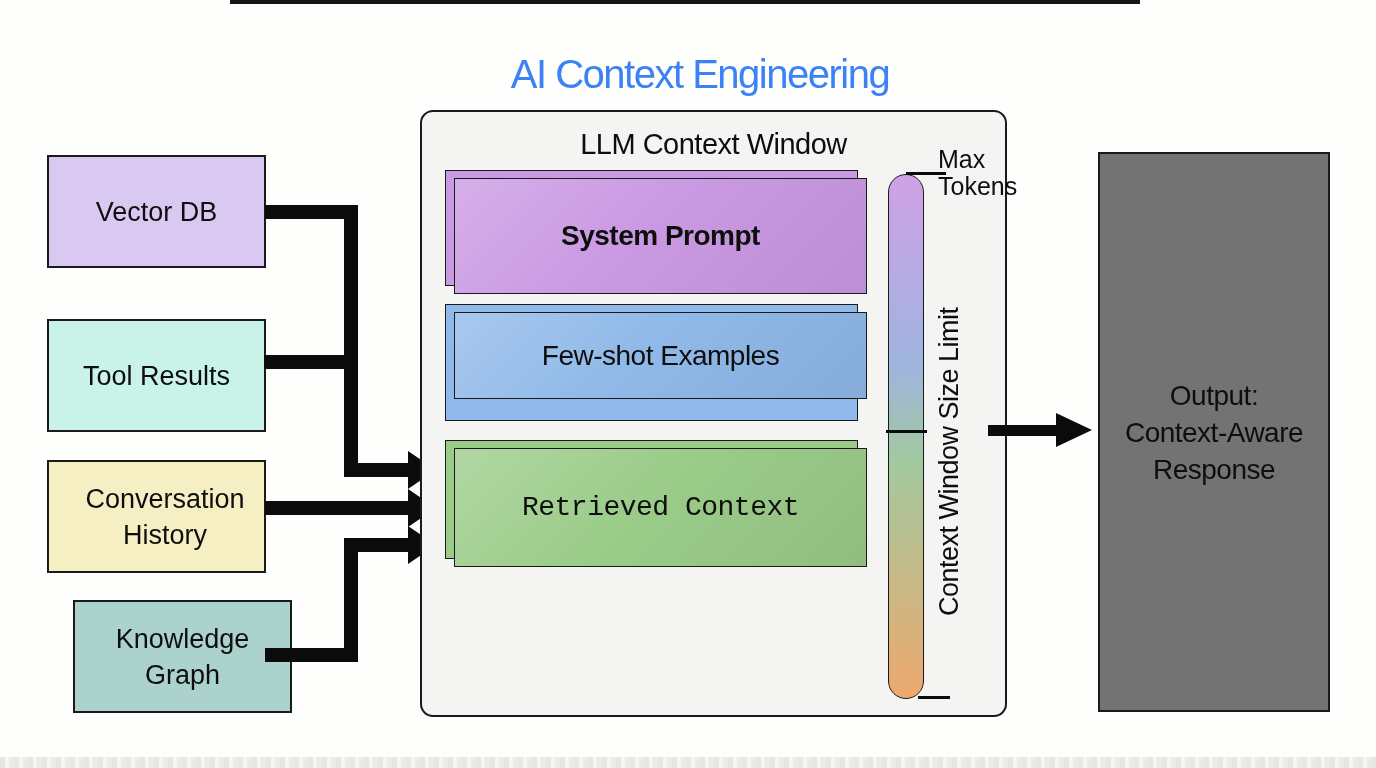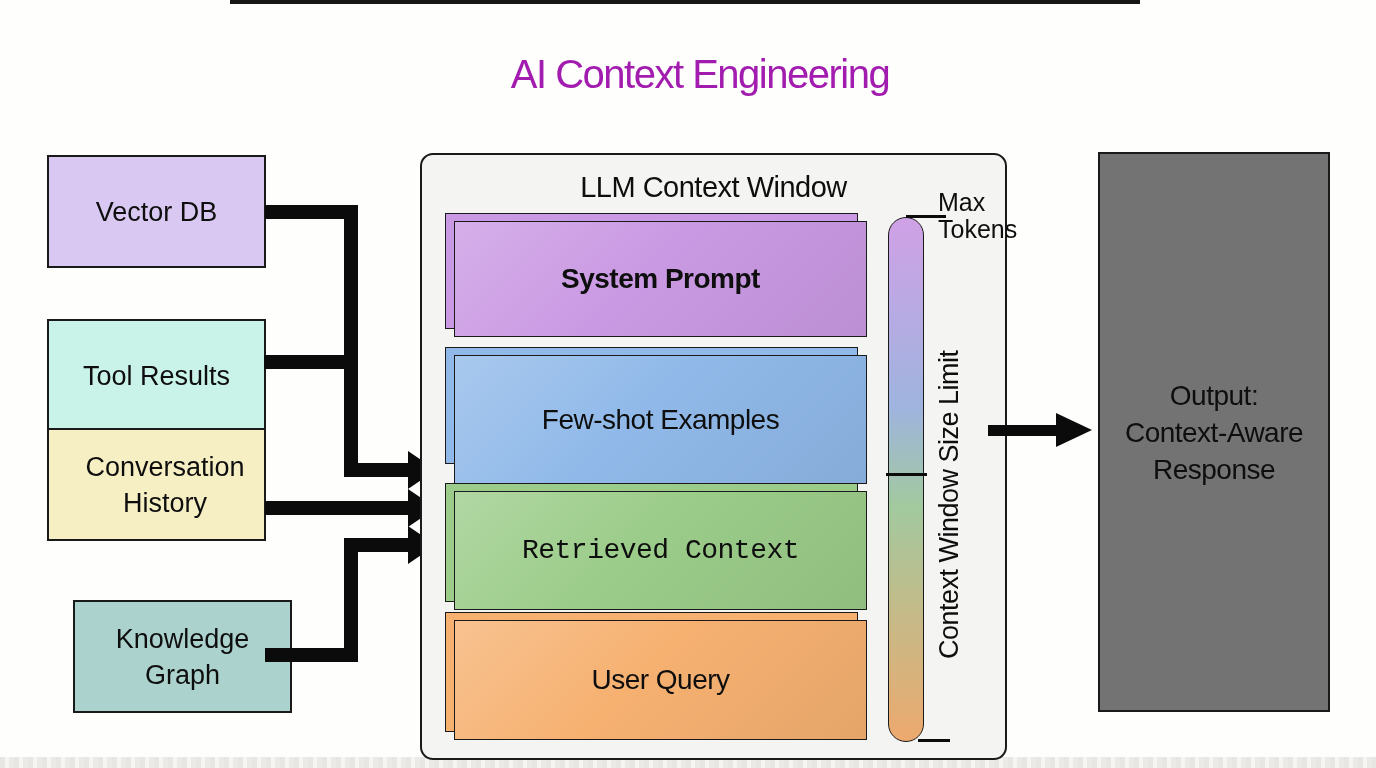--- a/index.html
+++ b/index.html
@@ -12,21 +12,21 @@
   .abs{position:absolute;}
   
   .artifact-top{left:230px;top:0;width:910px;height:4px;background:#161616;}
   .artifact-bottom{
     left:0;top:757px;width:1376px;height:11px;
     background:repeating-linear-gradient(90deg,#e7e6e3 0 5px,#f6f5f3 5px 9px,#eceae7 9px 14px);
   }
   
   .main-title{
     left:400px;top:52px;width:600px;text-align:center;
-    font-size:40px;letter-spacing:-1.5px;color:#a21caf;
+    font-size:40px;letter-spacing:-1.5px;color:#3b82f6;
   }
   
   .src-box{
     left:47px;width:219px;height:113px;
     border:2px solid #1a1a1a;box-sizing:border-box;
     display:flex;align-items:center;justify-content:center;text-align:center;
     font-size:27px;line-height:36px;
   }
   
   .hline{background:#0b0b0b;height:14px;}
@@ -92,69 +92,63 @@
 <div class="abs artifact-bottom"></div>
 
 <div class="abs main-title">AI Context Engineering</div>
 
 <div class="abs src-box" style="top: 155px; background-color: rgb(217, 201, 242);">
   <span>Vector DB</span>
 </div>
 <div class="abs src-box" style="top: 319px; background-color: rgb(201, 242, 233);">
   <span>Tool Results</span>
 </div>
-<div class="abs src-box" style="top: 428px; background-color: rgb(247, 239, 196); padding-left: 17px;">
+<div class="abs src-box" style="top: 460px; background-color: rgb(247, 239, 196); padding-left: 17px;">
   <span>Conversation History</span>
 </div>
 <div class="abs src-box" style="top: 600px; background-color: rgb(171, 210, 205); margin-left: 26px;">
   <span>Knowledge Graph</span>
 </div>
 
 <div class="abs hline" style="left:265px;top:205px;width:93px"></div>
 <div class="abs hline" style="left:264px;top:355px;width:94px"></div>
 <div class="abs vline" style="left:344px;top:205px;height:272px"></div>
 <div class="abs hline" style="left:344px;top:463px;width:66px"></div>
 <div class="abs arrow-head" style="left:408px;top:451px"></div>
 <div class="abs hline" style="left:265px;top:501px;width:145px"></div>
 <div class="abs arrow-head" style="left:408px;top:489px"></div>
 <div class="abs hline" style="left:344px;top:538px;width:66px"></div>
 <div class="abs arrow-head" style="left:408px;top:526px"></div>
 <div class="abs vline" style="left:344px;top:538px;height:124px"></div>
 <div class="abs hline" style="left:265px;top:648px;width:93px"></div>
 
-<div class="abs cw" style="background-color: rgb(244, 244, 242); margin-top: 43px;">
+<div class="abs cw" style="background-color: rgb(244, 244, 242);">
   <div class="abs cw-title">LLM Context Window</div>
 
   <div class="abs seg" style="top:58px;height:124px">
     <div class="seg-back" style="height: 116px; background-color: rgb(202, 153, 227);"></div>
     <div class="seg-front" style="height: 116px; background-color: rgb(202, 153, 227); font-weight: bold;">
       <span>System Prompt</span>
     </div>
   </div>
 
   <div class="abs seg" style="top:192px;height:125px">
     <div class="seg-back" style="height: 117px; background-color: rgb(144, 185, 233);"></div>
-    <div class="seg-front" style="height: 129px; background-color: rgb(144, 185, 233);">
+    <div class="seg-front" style="height: 87px; background-color: rgb(144, 185, 233);">
       <span>Few-shot Examples</span>
     </div>
   </div>
 
   <div class="abs seg" style="top:328px;height:127px">
     <div class="seg-back" style="height: 119px; background-color: rgb(155, 204, 137);"></div>
     <div class="seg-front" style="height: 119px; background-color: rgb(155, 204, 137); font-family: Liberation Mono, monospace;">
       <span>Retrieved Context</span>
     </div>
   </div>
 
-  <div class="abs seg" style="top:457px;height:128px">
-    <div class="seg-back" style="height: 120px; background-color: rgb(246, 177, 113);"></div>
-    <div class="seg-front" style="height: 120px; background-color: rgb(246, 177, 113);">
-      <span>User Query</span>
-    </div>
-  </div>
 
   <div class="abs gauge-bar" style="background: linear-gradient(rgb(208, 161, 230) 0%, rgb(159, 180, 223) 36%, rgb(162, 201, 159) 55%, rgb(237, 169, 110) 100%);"></div>
   <div class="abs tick" style="left:484px;top:60px;width:40px"></div>
   <div class="abs tick" style="left:464px;top:318px;width:41px"></div>
   <div class="abs tick" style="left:496px;top:584px;width:32px"></div>
   <div class="abs max-label">
     <div>Max</div>
     <div>Tokens</div>
   </div>
   <div class="abs gauge-axis-label">Context Window Size Limit</div>

